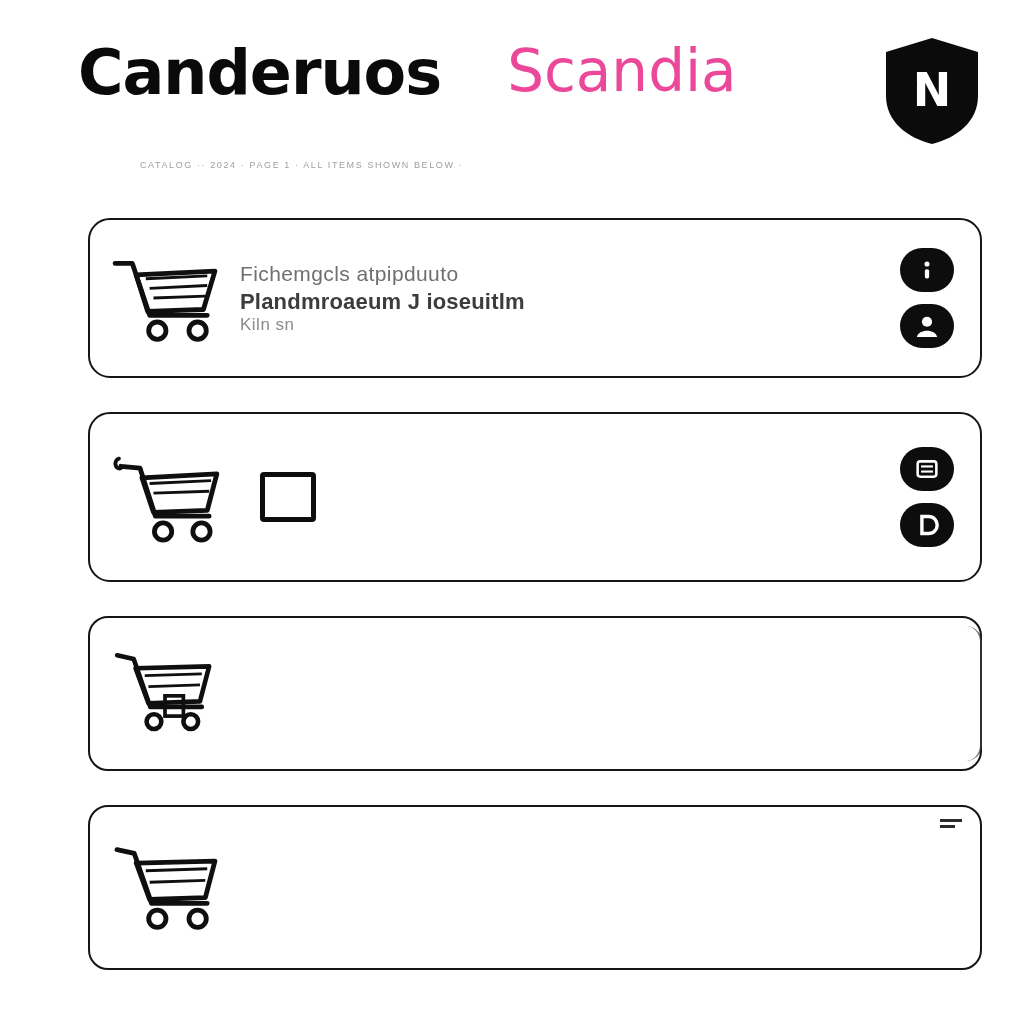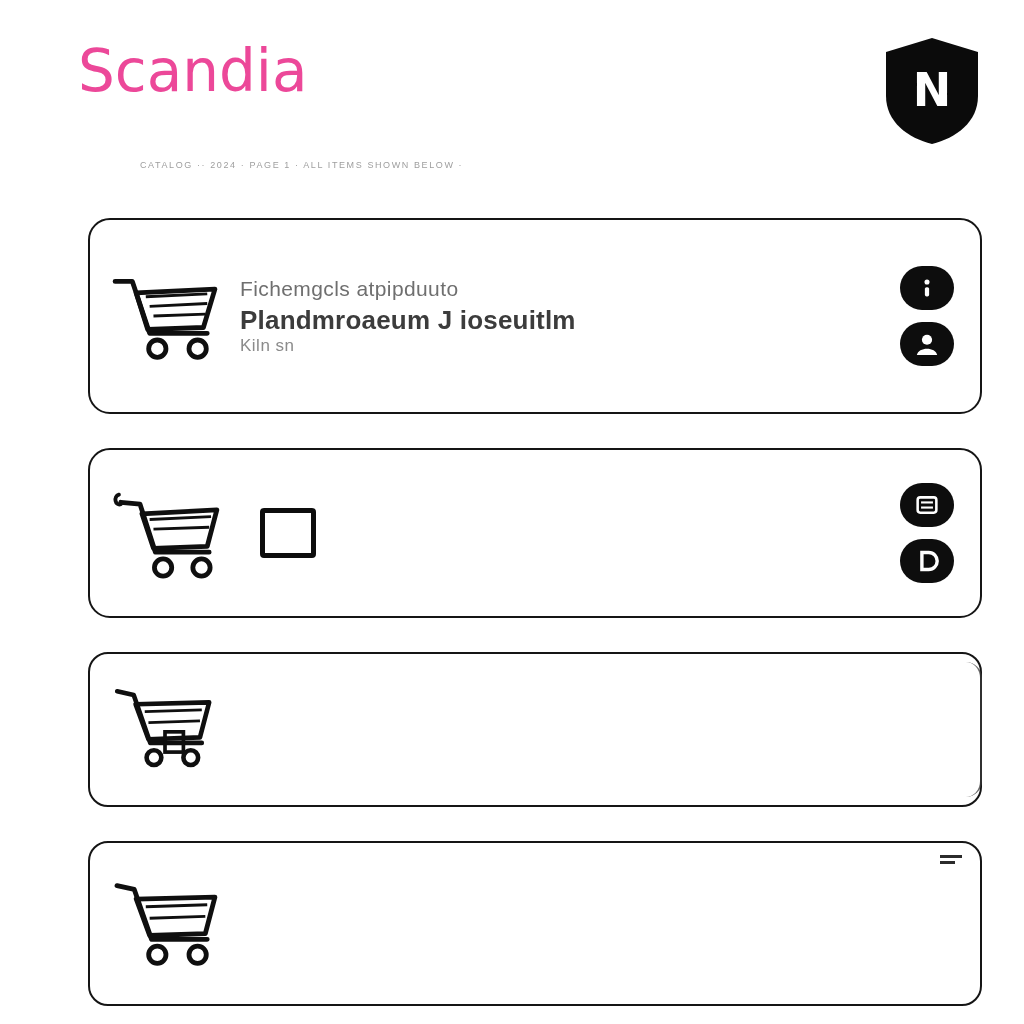--- a/index.html
+++ b/index.html
@@ -73,21 +73,21 @@
   .card {
     position: relative;
     border: 2px solid #151515;
     border-radius: 22px;
     background: #ffffff;
     box-sizing: border-box;
     margin-bottom: 34px;
     display: flex;
     align-items: center;
   }
-  .card-1 { height: 196px; }
+  .card-1 { height: 160px; }
   .card-2 { height: 170px; }
   .card-3 { height: 155px; border-radius: 20px; }
   .card-4 { height: 165px; border-radius: 20px; }
 
   .cart-icon {
     flex: 0 0 auto;
     width: 150px;
     display: flex;
     justify-content: center;
     align-items: center;
@@ -99,21 +99,21 @@
     padding-right: 150px;
   }
   .card-title {
     font-size: 21px;
     color: #6f6f6f;
     line-height: 1.25;
     letter-spacing: .4px;
     filter: blur(.4px);
   }
   .card-subtitle {
-    font-size: 26px;
+    font-size: 22px;
     color: #3c3c3c;
     font-weight: bold;
     line-height: 1.2;
     letter-spacing: .2px;
     margin-top: 2px;
     filter: blur(.4px);
   }
   .card-meta {
     font-size: 17px;
     color: #8b8b8b;
@@ -176,20 +176,21 @@
     border-right: 2px solid #3a3a3a;
     border-radius: 0 20px 20px 0;
     opacity: .75;
   }
 </style>
 </head>
 <body>
 
 <div class="header">
   <div class="title-row">
+    <div class="brand-title">Canderuos</div>
     <div class="brand-subtitle">Scandia</div>
   </div>
 
   <div class="shield">
     <svg viewBox="0 0 96 110" width="96" height="110" aria-hidden="true">
       <path d="M48 2 L94 16 V60 C94 86 72 102 48 108 C24 102 2 86 2 60 V16 Z" fill="#0b0b0b"></path>
       <text x="48" y="70" text-anchor="middle" font-family="DejaVu Sans, sans-serif" font-size="46" font-weight="bold" fill="#ffffff">N</text>
     </svg>
   </div>
 

